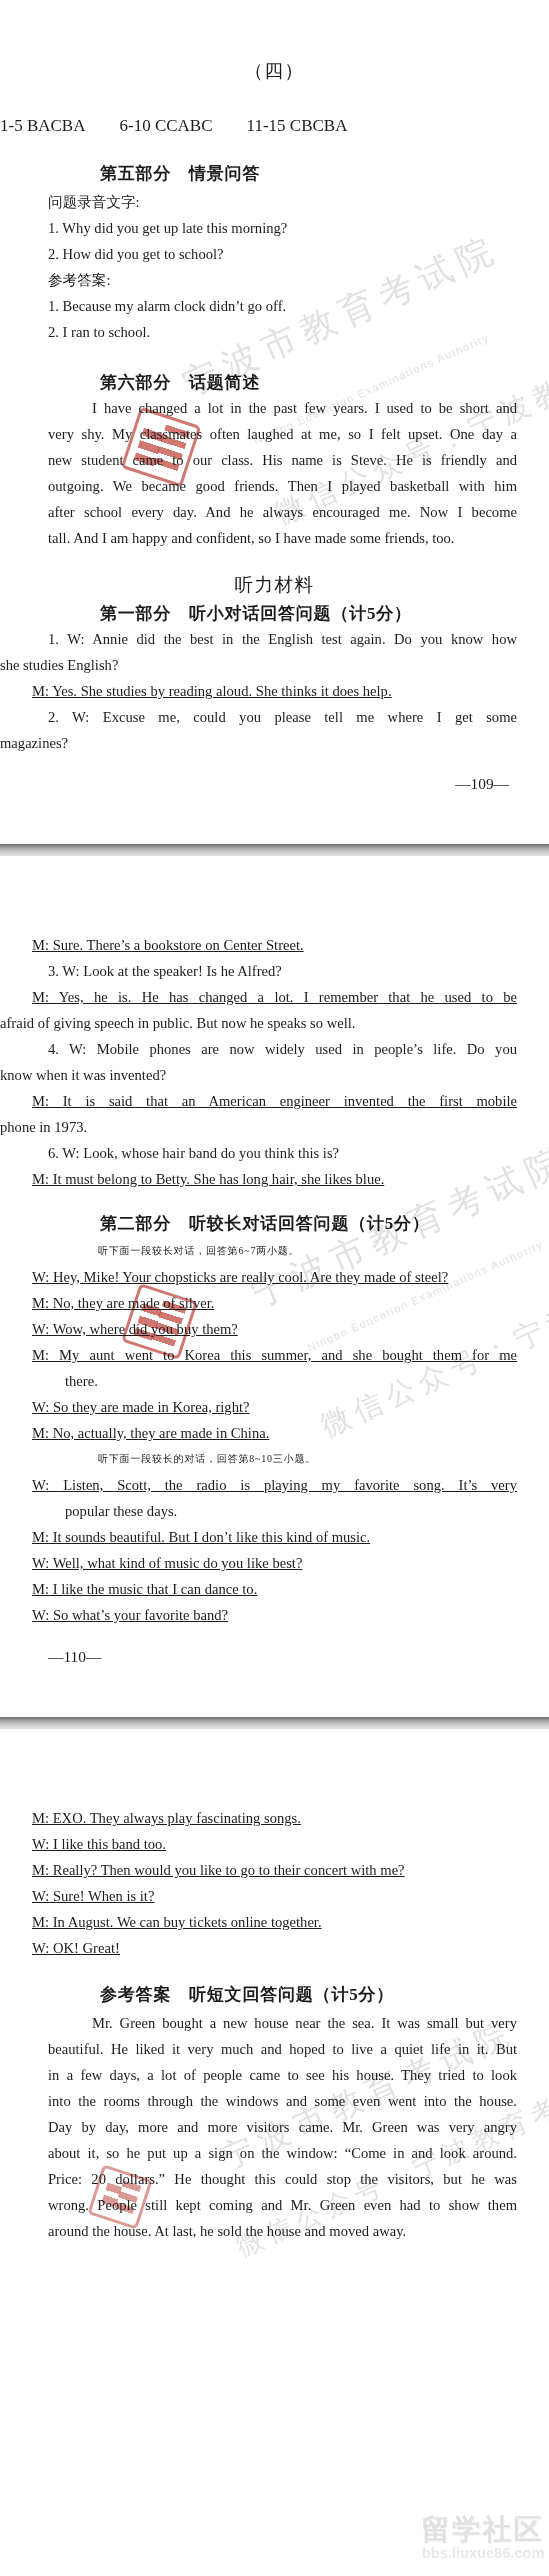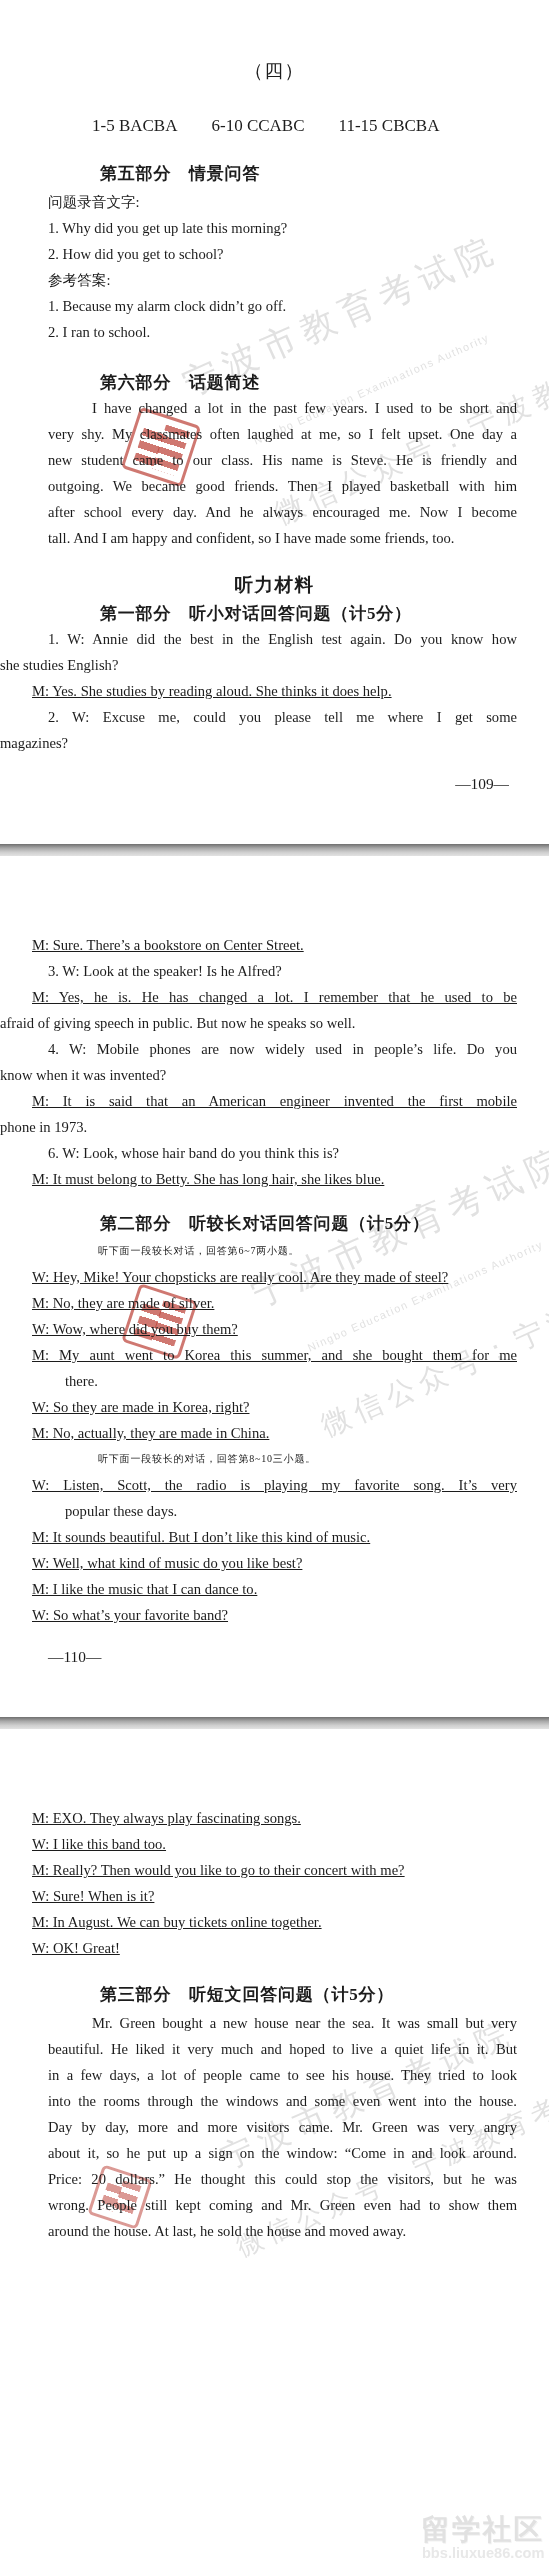--- a/index.html
+++ b/index.html
@@ -11,22 +11,22 @@
   .ln.j{white-space:normal;text-align:justify;text-align-last:justify;}
   .m-n{margin-left:48px;}
   .m-d{margin-left:32px;text-decoration:underline;}
   .m-c{}
   .m-c2{margin-left:65px;}
   .m-p{margin-left:48px;}
   .m-pi{margin-left:48px;text-indent:44px;}
   .m-k{margin-left:98px;font-size:10px;letter-spacing:0.8px;}
   .h{font-weight:bold;font-size:17px;margin-left:100px;letter-spacing:0.8px;line-height:23px;}
   .title{text-align:center;font-size:18.5px;letter-spacing:1.5px;line-height:23px;}
-  .center-h{text-align:center;font-weight:bold;font-size:18.5px;letter-spacing:1.5px;line-height:23px;}
-  .answers{display:flex;gap:34px;margin-left:92px;font-size:17px;line-height:23px;}
+  .center-h{text-align:center;font-weight:normal;font-size:18.5px;letter-spacing:1.5px;line-height:23px;}
+  .answers{display:flex;gap:34px;font-size:17px;line-height:23px;}
   .pagenum{font-size:15.4px;line-height:23px;}
   .pn-right{text-align:right;padding-right:40px;}
   .pn-left{padding-left:48px;}
   .sep{position:absolute;left:0;width:549px;height:11.5px;
        background:linear-gradient(to bottom,#6f6f6f 0%,#a9a9a9 35%,#cfcfcf 70%,#e2e2e2 100%);}
   
   .wm{position:absolute;color:#c9c9c9;opacity:.55;white-space:nowrap;pointer-events:none;}
   .wm-cn{font-size:35px;letter-spacing:7.7px;transform:rotate(-24deg);transform-origin:left center;}
   .wm-cn2{font-size:29px;letter-spacing:6.2px;transform:rotate(-24deg);transform-origin:left center;}
   .wm-en{font-size:10.8px;letter-spacing:1.5px;transform:rotate(-24deg);transform-origin:left center;
@@ -149,21 +149,21 @@
 
   <div id="pg3" class="abs sec">
       <div class="ln m-d">M: EXO. They always play fascinating songs.</div>
       <div class="ln m-d">W: I like this band too.</div>
       <div class="ln m-d">M: Really? Then would you like to go to their concert with me?</div>
       <div class="ln m-d">W: Sure! When is it?</div>
       <div class="ln m-d">M: In August. We can buy tickets online together.</div>
       <div class="ln m-d">W: OK! Great!</div>
     </div>
 
-  <div id="p3h" class="abs h">第三部分　听短文回答问题（计5分）</div>
+  <div id="p3h" class="abs h">参考答案　听短文回答问题（计5分）</div>
   <div id="p3p" class="abs sec">
       <div class="ln m-pi j">Mr. Green bought a new house near the sea. It was small but very</div>
       <div class="ln m-p j">beautiful. He liked it very much and hoped to live a quiet life in it. But</div>
       <div class="ln m-p j">in a few days, a lot of people came to see his house. They tried to look</div>
       <div class="ln m-p j">into the rooms through the windows and some even went into the house.</div>
       <div class="ln m-p j">Day by day, more and more visitors came. Mr. Green was very angry</div>
       <div class="ln m-p j">about it, so he put up a sign on the window: “Come in and look around.</div>
       <div class="ln m-p j">Price: 20 dollars.” He thought this could stop the visitors, but he was</div>
       <div class="ln m-p j">wrong. People still kept coming and Mr. Green even had to show them</div>
       <div class="ln m-p">around the house. At last, he sold the house and moved away.</div>

